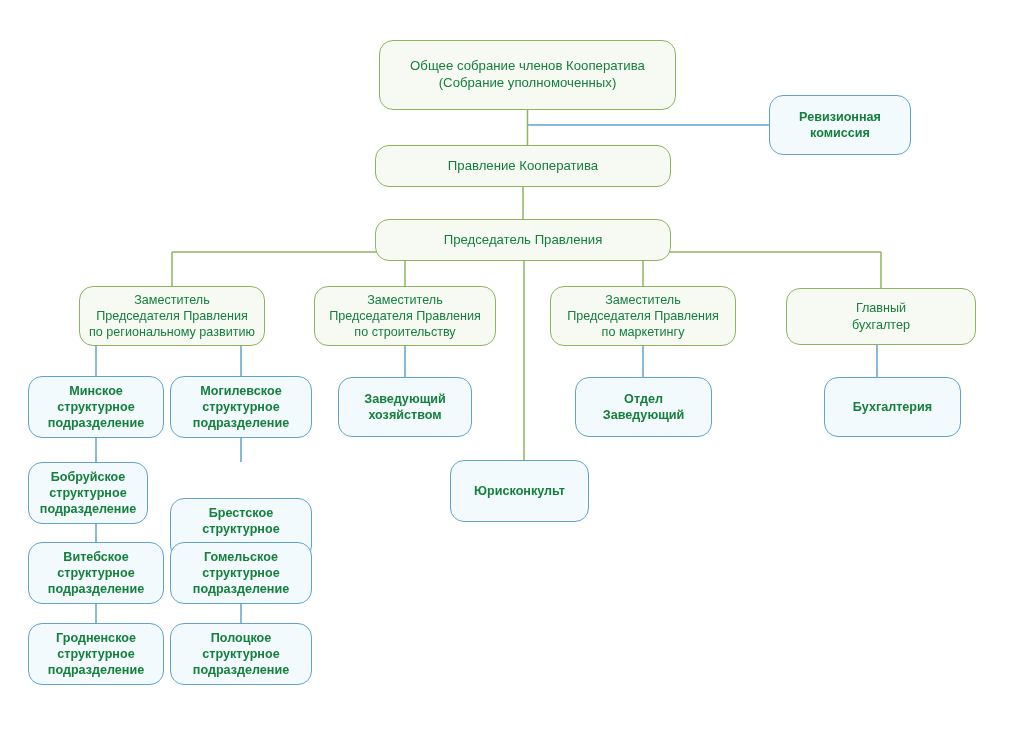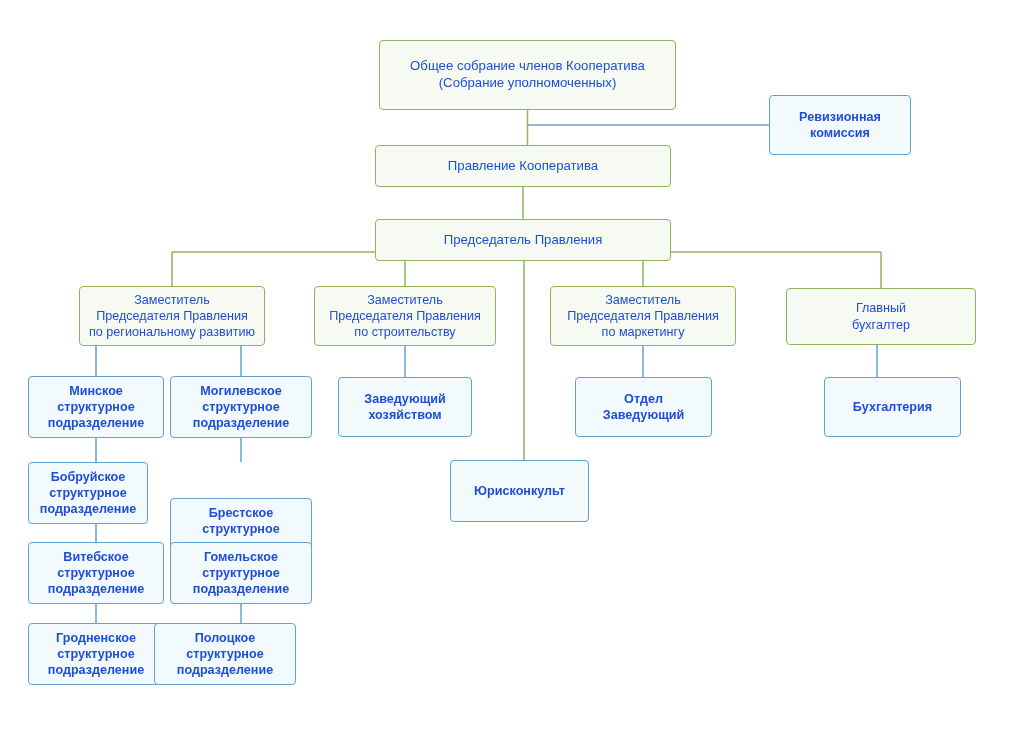--- a/index.html
+++ b/index.html
@@ -27,24 +27,24 @@
     height: 756px;
     pointer-events: none;
   }
   .node {
     position: absolute;
     box-sizing: border-box;
     display: flex;
     align-items: center;
     justify-content: center;
     text-align: center;
-    border-radius: 4px;
+    border-radius: 14px;
     border-style: solid;
     border-width: 1.4px;
-    color: #1d4ed8;
+    color: #15803d;
     line-height: 1.28;
     padding: 8px 6px;
     z-index: 2;
   }
   .node .node-label {
     display: block;
     width: 100%;
     white-space: pre-line;
   }
   
@@ -149,21 +149,21 @@
     <div class="node blue size-125" style="left: 170px; top: 542px; width: 142px; height: 62px; justify-content: center;">
       <span class="node-label">Гомельское
 структурное
 подразделение</span>
     </div>
     <div class="node blue size-125" style="left: 28px; top: 623px; width: 136px; height: 62px;">
       <span class="node-label">Гродненское
 структурное
 подразделение</span>
     </div>
-    <div class="node blue size-125" style="left: 154px; top: 623px; width: 142px; height: 62px; justify-content: flex-end;">
+    <div class="node blue size-125" style="left: 170px; top: 623px; width: 142px; height: 62px; justify-content: flex-end;">
       <span class="node-label">Полоцкое
 структурное
 подразделение</span>
     </div>
     <div class="node blue size-125" style="left: 338px; top: 377px; width: 134px; height: 60px;">
       <span class="node-label">Заведующий
 хозяйством</span>
     </div>
     <div class="node blue size-125" style="left: 575px; top: 377px; width: 137px; height: 60px;">
       <span class="node-label">Отдел

